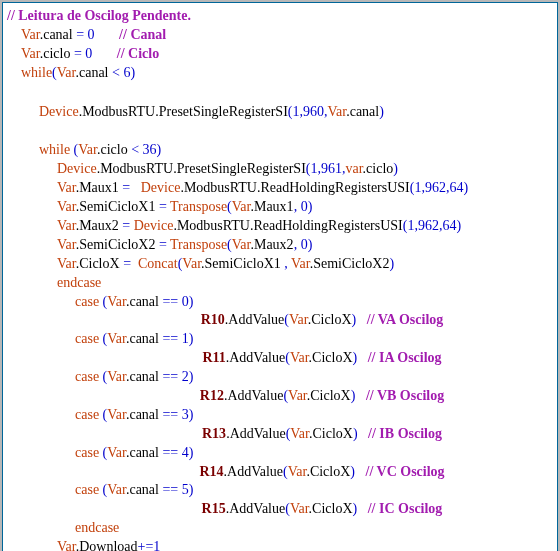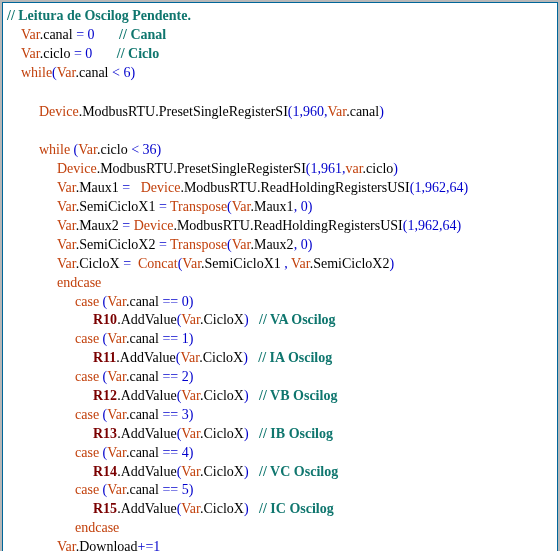--- a/index.html
+++ b/index.html
@@ -21,23 +21,23 @@
     color: #000000;
   }
   .line {
     white-space: pre;
   }
   .i0 { padding-left: 0px; }
   .i1 { padding-left: 14px; }
   .i2 { padding-left: 32px; margin-top: 20px; }
   .i3 { padding-left: 50px; }
   .i4 { padding-left: 68px; }
-  .i5 { padding-left: 86px; }
+  .i5 { padding-left: 86px; text-align: center; }
 
-  .cmt { color: #0f766e; font-weight: bold; }
+  .cmt { color: #a21caf; font-weight: bold; }
   .kw  { color: #c2410c; font-weight: normal; }     
   .num { color: #0000cc; }
   .rtag{ color: #7a0000; font-weight: bold; }     
   .reg { color: #000000; }                        
   .op  { color: #0000cc; }                        
   .fn  { color: #000000; }                        
   .pun { color: #0000cc; }                        
 </style>
 </head>
 <body>

